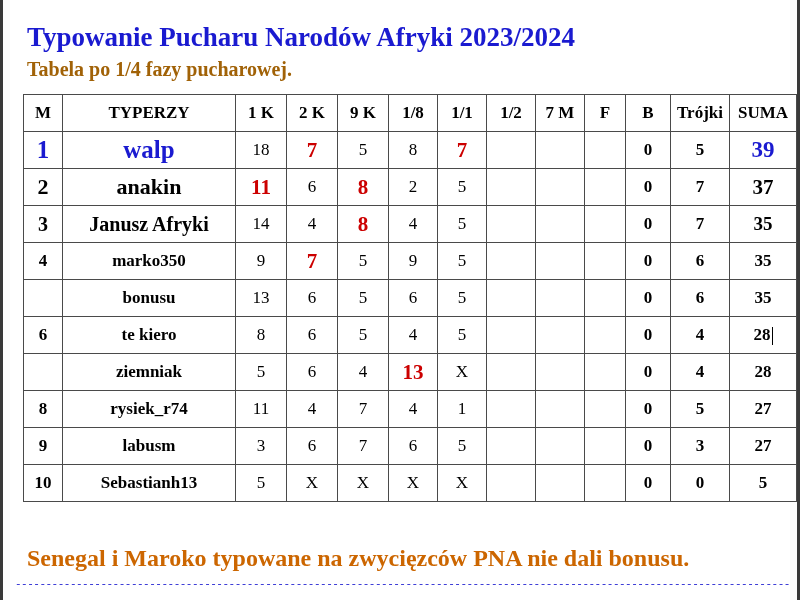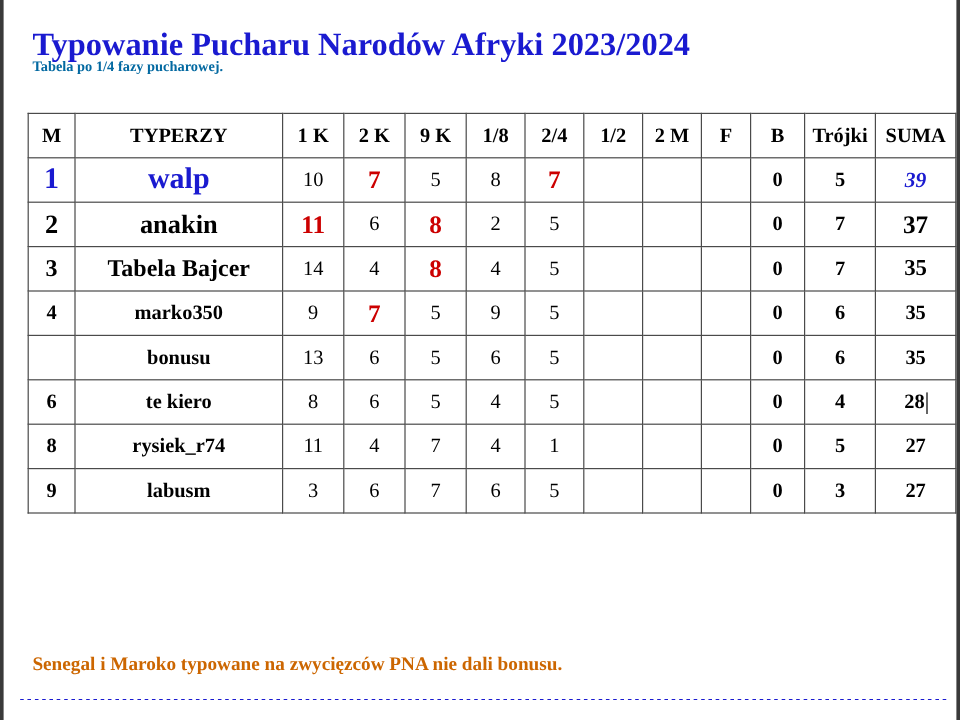--- a/index.html
+++ b/index.html
@@ -30,24 +30,24 @@
     top: 22px;
     font-size: 27px;
     font-weight: bold;
     color: #1a1ad0;
     letter-spacing: 0px;
     white-space: nowrap;
   }
   .subtitle {
     position: absolute;
     left: 24px;
-    top: 48px;
-    font-size: 12px;
+    top: 58px;
+    font-size: 20px;
     font-weight: bold;
-    color: #0369a1;
+    color: #a16207;
     white-space: nowrap;
   }
   .table-wrap {
     position: absolute;
     left: 20px;
     top: 94px;
     width: 760px;
   }
   table.standings {
     border-collapse: collapse;
@@ -71,35 +71,35 @@
   th.c-m { width: 38px; }
   th.c-typ { width: 172px; text-align: left; padding-left: 8px; }
   th.c-k { width: 50px; margin-top: 40px; }
   th.c-r { width: 48px; }
   th.c-f { width: 40px; }
   th.c-b { width: 44px; }
   th.c-t { width: 58px; color: #0a8f2a; font-size: 15px;}
   th.c-s { width: 66px; color: #1a1ad0; font-size: 16px;}
   td.name { text-align: left; padding-left: 8px; font-weight: bold; font-size: 19px; }
   tr.r0 td.pos, tr.r0 td.name { font-size: 25px; color: #1a1ad0; font-weight: bold;}
-  tr.r0 td.sum { font-size: 18px; color: #1a1ad0; font-weight: bold; font-style: italic;}
+  tr.r0 td.sum { font-size: 23px; color: #1a1ad0; font-weight: bold;}
   tr.r1 td.pos, tr.r1 td.name { font-size: 22px; font-weight: bold; }
   tr.r1 td.sum { font-size: 21px; font-weight: bold; }
   tr.r2 td.pos, tr.r2 td.name { font-size: 20px; font-weight: bold; }
   tr.r2 td.sum { font-size: 19px; font-weight: bold; }
   td.pos { font-weight: bold; font-size: 17px; }
   td.sum { font-weight: bold; font-size: 17px; }
   td.bon { color: #cc0000; font-weight: bold; font-size: 17px; }
   td.tri { color: #0a8f2a; font-weight: bold; font-size: 17px; }
   .red { color: #cc0000; font-weight: bold; font-size: 21px; }
   .footer {
     position: absolute;
     left: 24px;
     top: 545px;
-    font-size: 16px;
+    font-size: 24px;
     font-weight: bold;
     color: #cc6600;
     white-space: nowrap;
   }
   .dashline {
     position: absolute;
     left: 12px;
     top: 578px;
     width: 776px;
     font-size: 11px;
@@ -129,34 +129,34 @@
   <div class="table-wrap">
     <table class="standings">
       <thead>
         <tr>
           <th class="c-m">M</th>
           <th class="c-typ">TYPERZY</th>
           <th class="c-k">1 K</th>
           <th class="c-k">2 K</th>
           <th class="c-k">9 K</th>
           <th class="c-r">1/8</th>
-          <th class="c-r">2/4</th>
+          <th class="c-r">1/1</th>
           <th class="c-r">1/2</th>
-          <th class="c-r">2 M</th>
+          <th class="c-r">7 M</th>
           <th class="c-f">F</th>
           <th class="c-b">B</th>
           <th class="c-t">Trójki</th>
           <th class="c-s">SUMA</th>
         </tr>
       </thead>
       <tbody id="tbody">
           <tr class="r0">
             <td class="pos">1</td>
             <td class="name">walp</td>
-            <td>10</td>
+            <td>18</td>
             <td><span class="red">7</span></td>
             <td>5</td>
             <td>8</td>
             <td><span class="red">7</span></td>
             <td></td>
             <td></td>
             <td></td>
             <td class="bon">0</td>
             <td class="tri">5</td>
             <td class="sum">39</td>
@@ -171,21 +171,21 @@
             <td>5</td>
             <td></td>
             <td></td>
             <td></td>
             <td class="bon">0</td>
             <td class="tri">7</td>
             <td class="sum">37</td>
           </tr>
           <tr class="r2">
             <td class="pos">3</td>
-            <td class="name">Tabela Bajcer</td>
+            <td class="name">Janusz Afryki</td>
             <td>14</td>
             <td>4</td>
             <td><span class="red">8</span></td>
             <td>4</td>
             <td>5</td>
             <td></td>
             <td></td>
             <td></td>
             <td class="bon">0</td>
             <td class="tri">7</td>
@@ -229,20 +229,35 @@
             <td>5</td>
             <td>4</td>
             <td>5</td>
             <td></td>
             <td></td>
             <td></td>
             <td class="bon">0</td>
             <td class="tri">4</td>
             <td class="sum">28<span class="caret"></span></td>
           </tr>
+          <tr class="r6">
+            <td class="pos"></td>
+            <td class="name">ziemniak</td>
+            <td>5</td>
+            <td>6</td>
+            <td>4</td>
+            <td><span class="red">13</span></td>
+            <td>X</td>
+            <td></td>
+            <td></td>
+            <td></td>
+            <td class="bon">0</td>
+            <td class="tri">4</td>
+            <td class="sum">28</td>
+          </tr>
           <tr class="r7">
             <td class="pos">8</td>
             <td class="name">rysiek_r74</td>
             <td>11</td>
             <td>4</td>
             <td>7</td>
             <td>4</td>
             <td>1</td>
             <td></td>
             <td></td>
@@ -259,19 +274,34 @@
             <td>7</td>
             <td>6</td>
             <td>5</td>
             <td></td>
             <td></td>
             <td></td>
             <td class="bon">0</td>
             <td class="tri">3</td>
             <td class="sum">27</td>
           </tr>
+          <tr class="r9">
+            <td class="pos">10</td>
+            <td class="name">Sebastianh13</td>
+            <td>5</td>
+            <td>X</td>
+            <td>X</td>
+            <td>X</td>
+            <td>X</td>
+            <td></td>
+            <td></td>
+            <td></td>
+            <td class="bon">0</td>
+            <td class="tri">0</td>
+            <td class="sum">5</td>
+          </tr>
         </tbody>
     </table>
   </div>
 
   <div class="footer">Senegal i Maroko typowane na zwycięzców PNA nie dali bonusu.</div>
   <div class="dashline">------------------------------------------------------------------------------------------------------------------------------------------------------------------------------</div>
 </div>
 
 </body></html>

